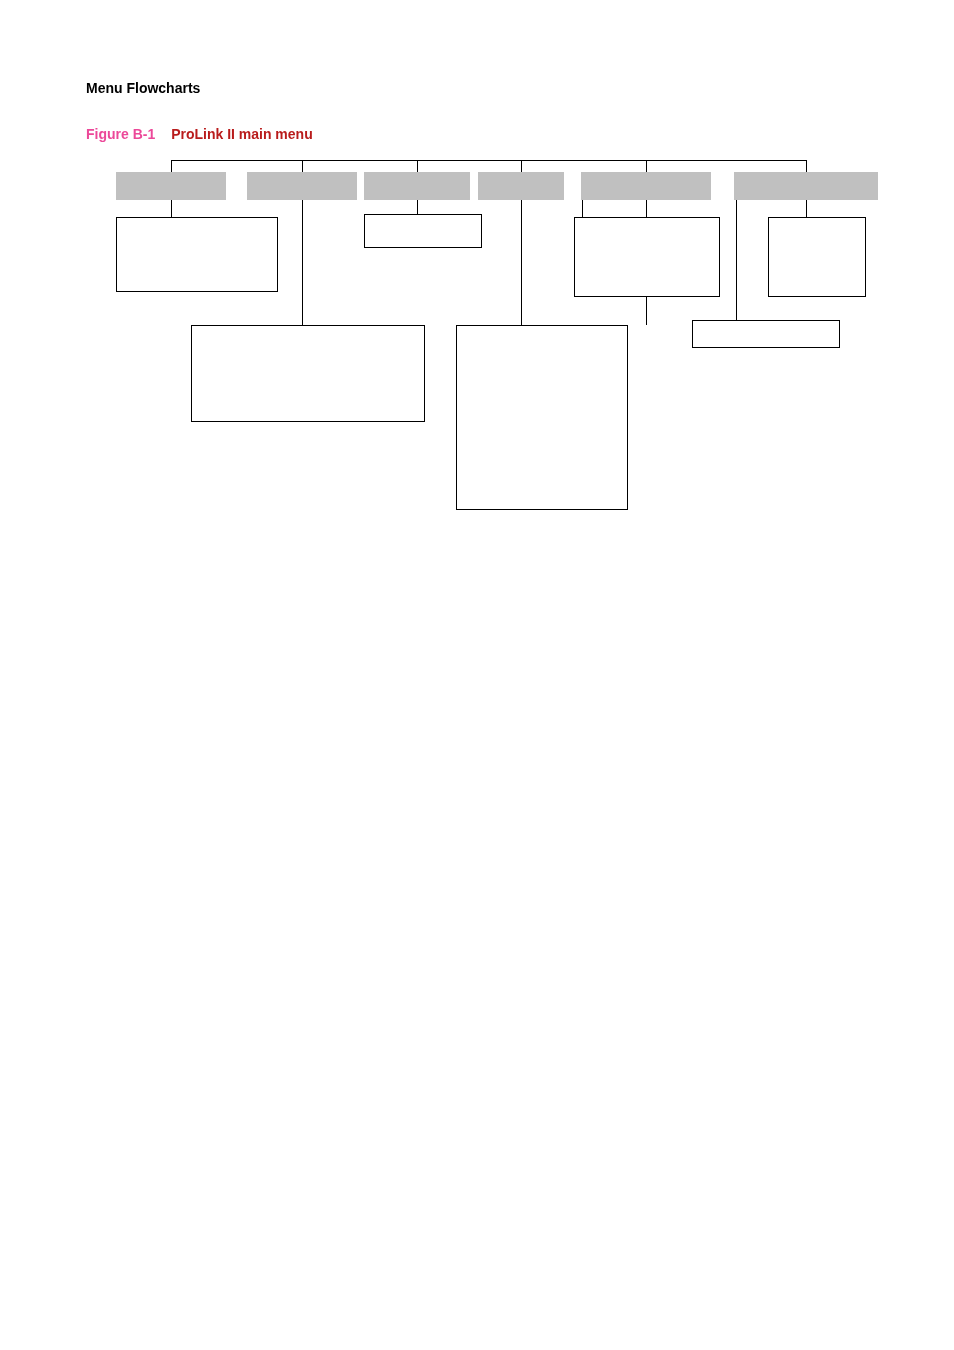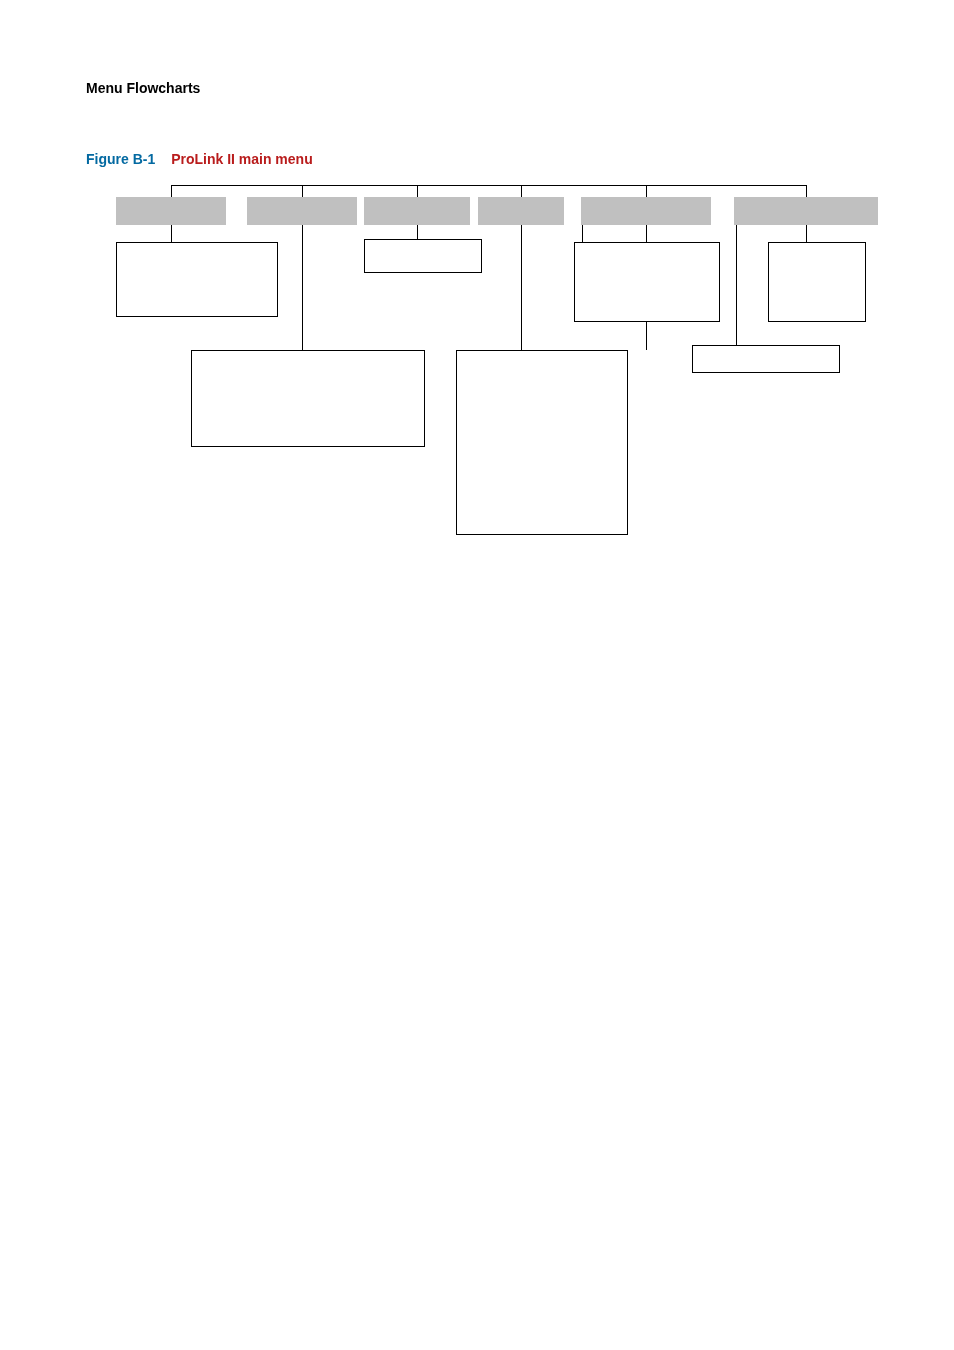--- a/index.html
+++ b/index.html
@@ -13,28 +13,28 @@
   .page {
     width: 954px;
     height: 1350px;
     position: relative;
     box-sizing: border-box;
     padding: 80px 86px 0 86px;
   }
   .section-label {
     font-size: 14px;
     font-weight: bold;
-    margin-bottom: 55px;
+    margin-bottom: 30px;
   }
   .figure-label {
     font-size: 14px;
     margin-bottom: 18px;
   }
   .figure-label .fig {
-    color: #0369a1;
+    color: #ec4899;
     font-weight: bold;
   }
   .figure-label .title {
     font-weight: bold;
     color: #b91c1c;
     margin-left: 12px;
   }
 
   .chart-area {
     position: relative;

